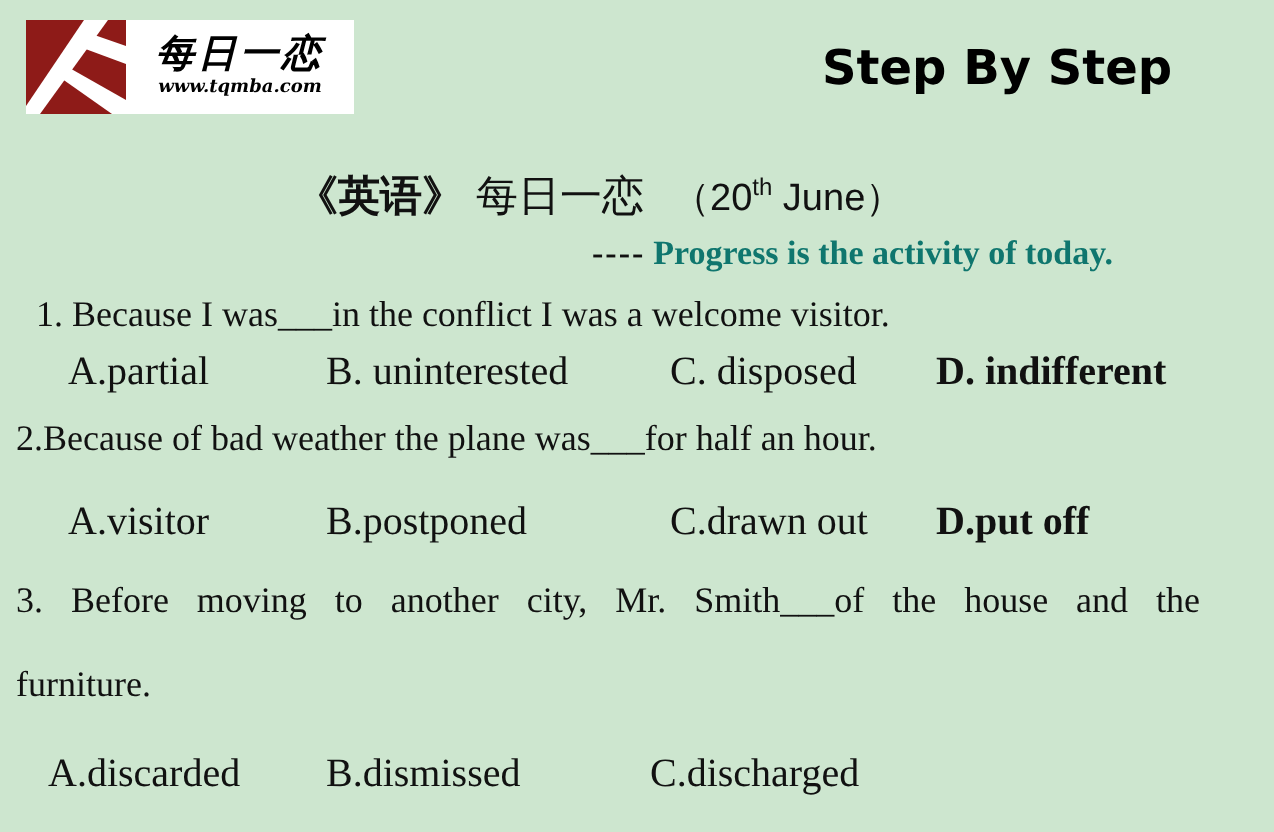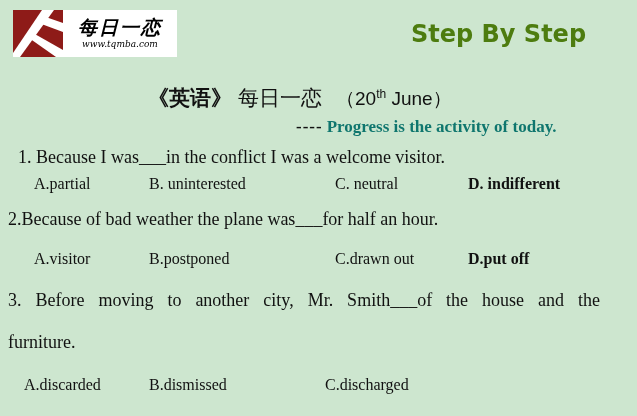--- a/index.html
+++ b/index.html
@@ -25,30 +25,30 @@
     line-height:1;
   }
   .logo-calligraphy{
     font-family:"DejaVu Serif", serif;
     font-style:italic;font-weight:bold;
     font-size:19px;letter-spacing:2px;
     color:#000;white-space:nowrap;
   }
   .logo-site{
     font-family:"DejaVu Serif", serif;
-    font-style:italic;font-weight:normal;
+    font-style:italic;font-weight:bold;
     font-size:9px;color:#000;margin-top:3px;
     white-space:nowrap;
   }
   
   .slogan{
     position:absolute;left:411px;top:20px;
     font-family:"DejaVu Sans", sans-serif;
     font-weight:800;font-size:24px;
-    letter-spacing:0px;color:#4d7c0f;
+    letter-spacing:0px;color:#000000;
     white-space:nowrap;
   }
   
   .title{
     position:absolute;left:148px;top:84px;
     font-size:21px;white-space:nowrap;
     font-family:"Liberation Serif", serif;
   }
   .title .book{font-weight:bold;}
   .title .series{margin-left:6px;}
@@ -68,24 +68,24 @@
     position:absolute;
     font-size:18px;line-height:20px;
     white-space:nowrap;
   }
   .q3-line1{
     position:absolute;left:8px;top:290px;width:592px;
     font-size:18px;line-height:20px;
     text-align:justify;
     text-align-last:justify;
   }
-  .opts{position:absolute;left:0;top:0;width:637px;height:20px;font-size:16px;}
+  .opts{position:absolute;left:0;top:0;width:637px;height:20px;font-size:20px;}
   .opts span{position:absolute;top:0;white-space:nowrap;}
   .opt-a{left:34px;}
-  .opt-b{left:149px;}
+  .opt-b{left:163px;}
   .opt-c{left:335px;}
   .opt-d{left:468px;font-weight:bold;}
   .opts.row3 .opt-a{left:24px;}
   .opts.row3 .opt-c{left:325px;}
 </style>
 </head>
 <body>
 
 <div id="page">
 
@@ -110,21 +110,21 @@
   </div>
 
   <div class="motto">
     <span class="dashes">----</span><span class="motto-text">Progress is the activity of today.</span>
   </div>
 
   <div class="qline" style="left:18px;top:147px;">1. Because I was___in the conflict I was a welcome visitor.</div>
   <div class="opts" style="top:175px;">
     <span class="opt-a">A.partial</span>
     <span class="opt-b">B. uninterested</span>
-    <span class="opt-c">C. neutral</span>
+    <span class="opt-c">C. disposed</span>
     <span class="opt-d">D. indifferent</span>
   </div>
 
   <div class="qline" style="left:8px;top:209px;">2.Because of bad weather the plane was___for half an hour.</div>
   <div class="opts" style="top:250px;">
     <span class="opt-a">A.visitor</span>
     <span class="opt-b">B.postponed</span>
     <span class="opt-c">C.drawn out</span>
     <span class="opt-d">D.put off</span>
   </div>

